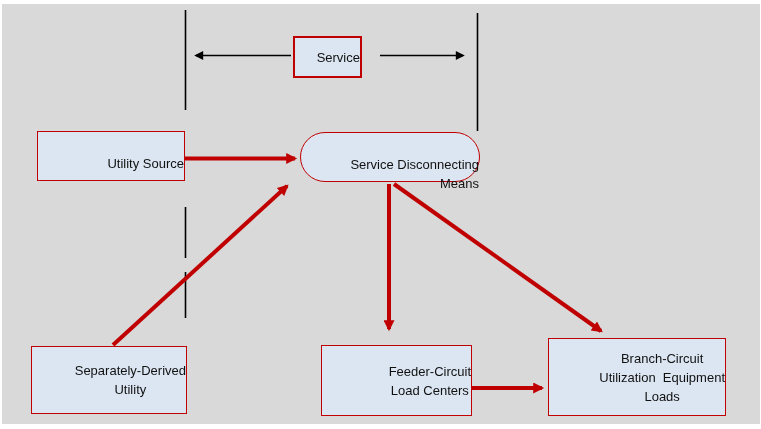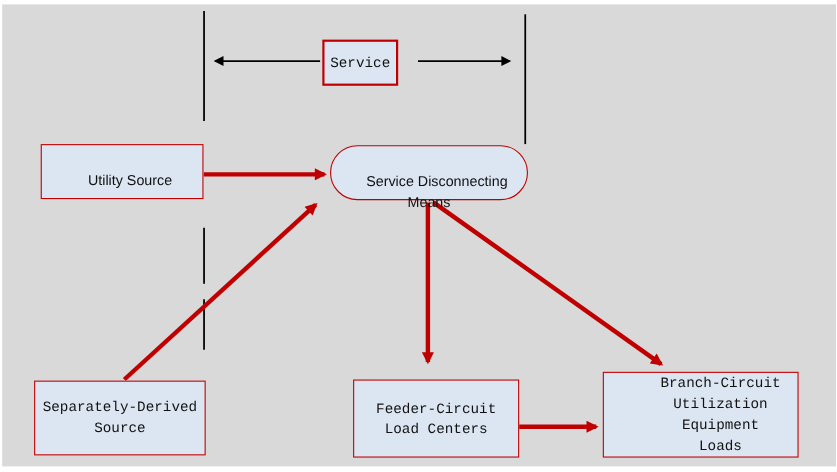--- a/index.html
+++ b/index.html
@@ -44,24 +44,23 @@
     border: 1.6px solid var(--node-border);
     color: var(--text);
     font-size: 13px;
     line-height: 19px;
     text-align: center;
     white-space: pre-wrap;
   }
   .node.v-center {
     display: flex;
     align-items: center;
-    justify-content: center;
-    font-family: Liberation Mono, monospace;
+    justify-content: flex-end;
   }
-  .node.v-top { padding-top: 3px; }
+  .node.v-top { padding-top: 3px; text-align: right; }
   #node-service                     { left: 293px; top: 36px;  width: 69px;  height: 42px; border-width: 2px; }
   #node-utility-source              { left: 37px;  top: 131px; width: 148px; height: 50px; }
   #node-service-disconnecting-means { left: 300px; top: 132px; width: 180px; height: 50px; border-radius: 25px; }
   #node-separately-derived-source   { left: 31px;  top: 346px; width: 156px; height: 68px; }
   #node-feeder-circuit-load-centers { left: 321px; top: 345px; width: 151px; height: 71px; }
   #node-branch-circuit-loads        { left: 548px; top: 338px; width: 178px; height: 78px; padding-left: 36px; }
 </style>
 </head>
 <body>
 
@@ -105,21 +104,21 @@
     <span>Utility Source</span>
   </div>
 
   <div class="node v-top" id="node-service-disconnecting-means">
     <span>Service Disconnecting
 Means</span>
   </div>
 
   <div class="node v-center" id="node-separately-derived-source">
     <span>Separately-Derived
-Source</span>
+Utility</span>
   </div>
 
   <div class="node v-center" id="node-feeder-circuit-load-centers">
     <span>Feeder-Circuit
 Load Centers</span>
   </div>
 
   <div class="node v-center" id="node-branch-circuit-loads">
     <span>Branch-Circuit
 Utilization  Equipment

